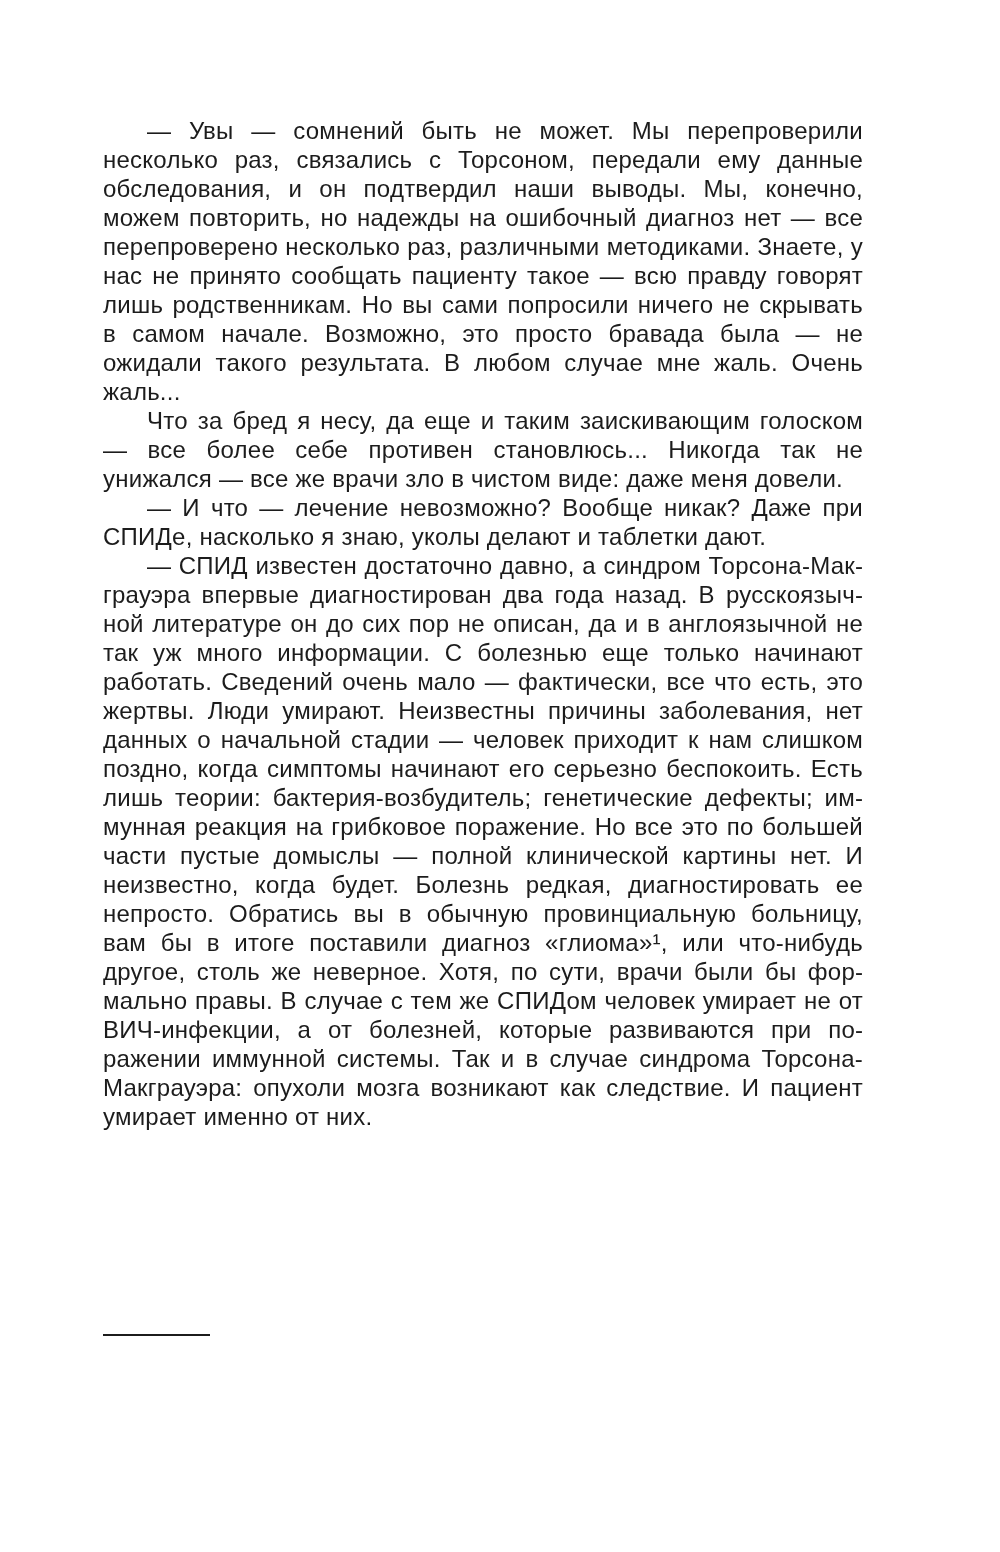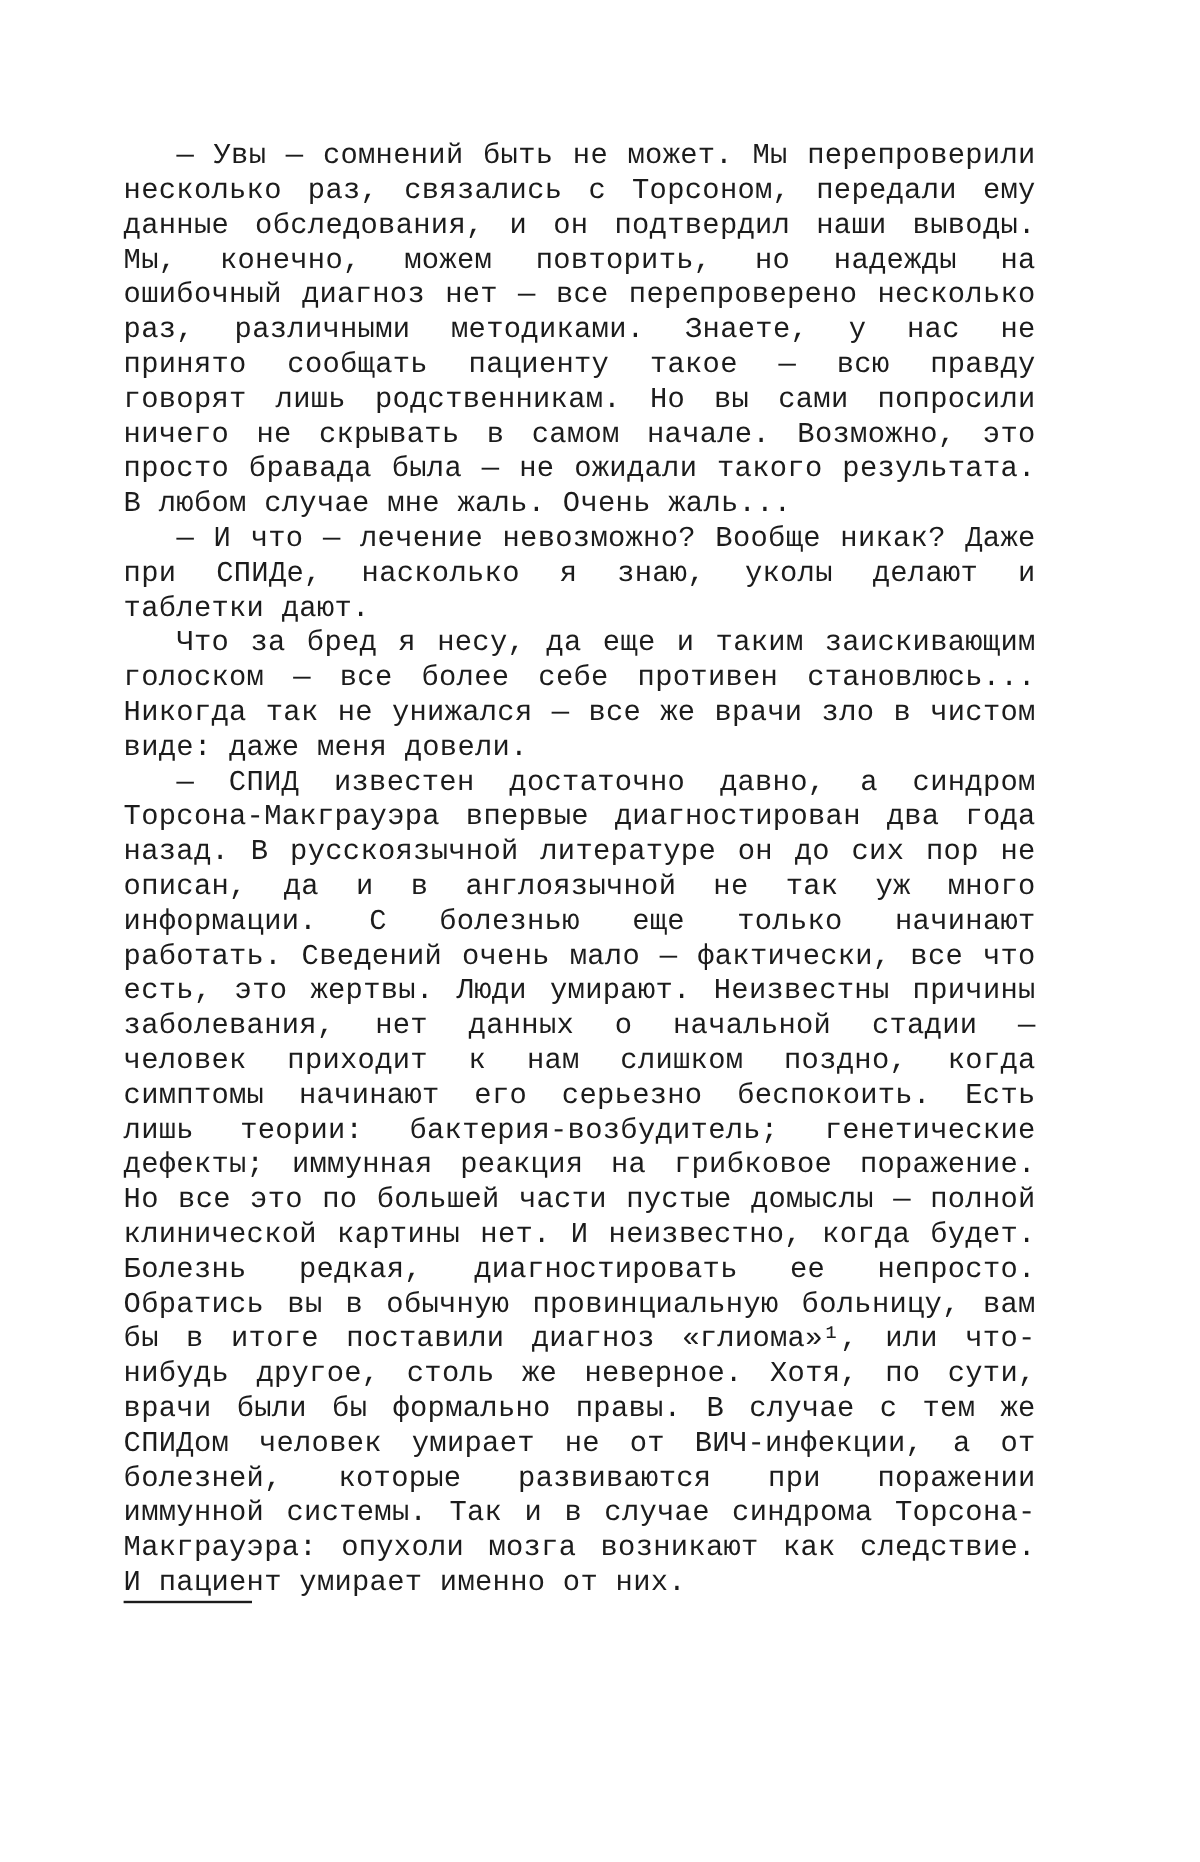--- a/index.html
+++ b/index.html
@@ -11,21 +11,21 @@
     margin: 0;
     padding: 0;
     background: var(--color-background);
   }
   .book-page {
     position: relative;
     width: 1000px;
     height: 1340px;
     background: var(--color-background);
     color: var(--color-text);
-    font-family: Liberation Mono, monospace;
+    font-family: Liberation Sans, sans-serif;
     overflow: hidden;
   }
   .text-block {
     position: absolute;
     left: 103px;
     top: 116px;
     width: 760px;
     font-size: 24px;
     line-height: 29px;
     text-align: justify;
@@ -78,22 +78,22 @@
     line-height: 29px;
   }
 </style>
 </head>
 <body>
 
 <div class="book-page">
 
   <div class="text-block">
     <p>— Увы — сомнений быть не может. Мы перепроверили несколь­ко раз, связались с Торсоном, передали ему данные обследования, и он подтвердил наши выводы. Мы, конечно, можем повторить, но надежды на ошибочный диагноз нет — все перепроверено несколько раз, различными методиками. Знаете, у нас не принято сообщать пациенту такое — всю правду говорят лишь родственникам. Но вы сами попросили ничего не скрывать в самом начале. Возможно, это просто бравада была — не ожидали такого результата. В любом слу­чае мне жаль. Очень жаль...</p>
+    <p>Что за бред я несу, да еще и таким заискивающим голоском — все более себе противен становлюсь... Никогда так не унижался — все же врачи зло в чистом виде: даже меня довели.</p>
     <p>— И что — лечение невозможно? Вообще никак? Даже при СПИДе, насколько я знаю, уколы делают и таблетки дают.</p>
-    <p>Что за бред я несу, да еще и таким заискивающим голоском — все более себе противен становлюсь... Никогда так не унижался — все же врачи зло в чистом виде: даже меня довели.</p>
     <p>— СПИД известен достаточно давно, а синдром Торсона-Мак­грауэра впервые диагностирован два года назад. В русскоязыч­ной литературе он до сих пор не описан, да и в англоязычной не так уж много информации. С болезнью еще только начинают работать. Сведений очень мало — фактически, все что есть, это жертвы. Люди умирают. Неизвестны причины заболевания, нет данных о начальной стадии — человек приходит к нам слишком поздно, когда симптомы начинают его серьезно беспокоить. Есть лишь теории: бактерия-возбудитель; генетические дефекты; им­мунная реакция на грибковое поражение. Но все это по боль­шей части пустые домыслы — полной клинической картины нет. И неизвестно, когда будет. Болезнь редкая, диагностировать ее непросто. Обратись вы в обычную провинциальную больницу, вам бы в итоге поставили диагноз «глиома»¹, или что-нибудь другое, столь же неверное. Хотя, по сути, врачи были бы фор­мально правы. В случае с тем же СПИДом человек умирает не от ВИЧ-инфекции, а от болезней, которые развиваются при по­ражении иммунной системы. Так и в случае синдрома Торсо­на-Макграуэра: опухоли мозга возникают как следствие. И па­циент умирает именно от них.</p>
   </div>
 
   <div class="footnote-separator"></div>
 
   <div class="footnote">
     <sup>1</sup><span>Глиома — злокачественная опухоль головного мозга.</span>
   </div>
 
   <div class="footer-rule"></div>

